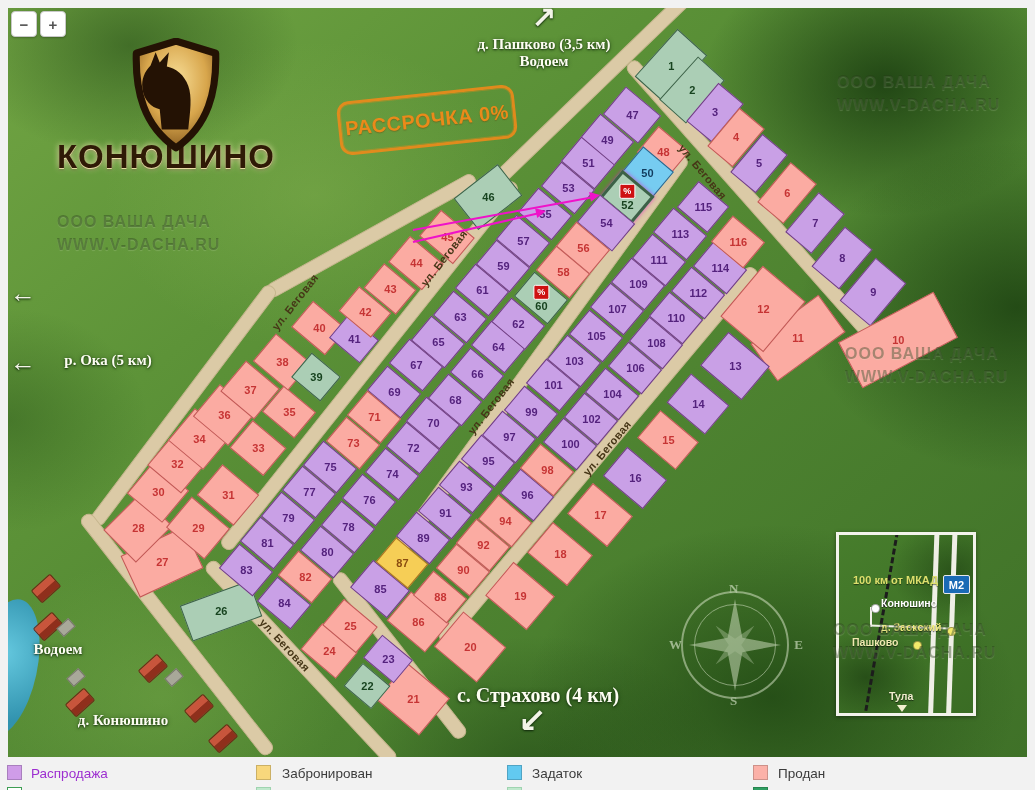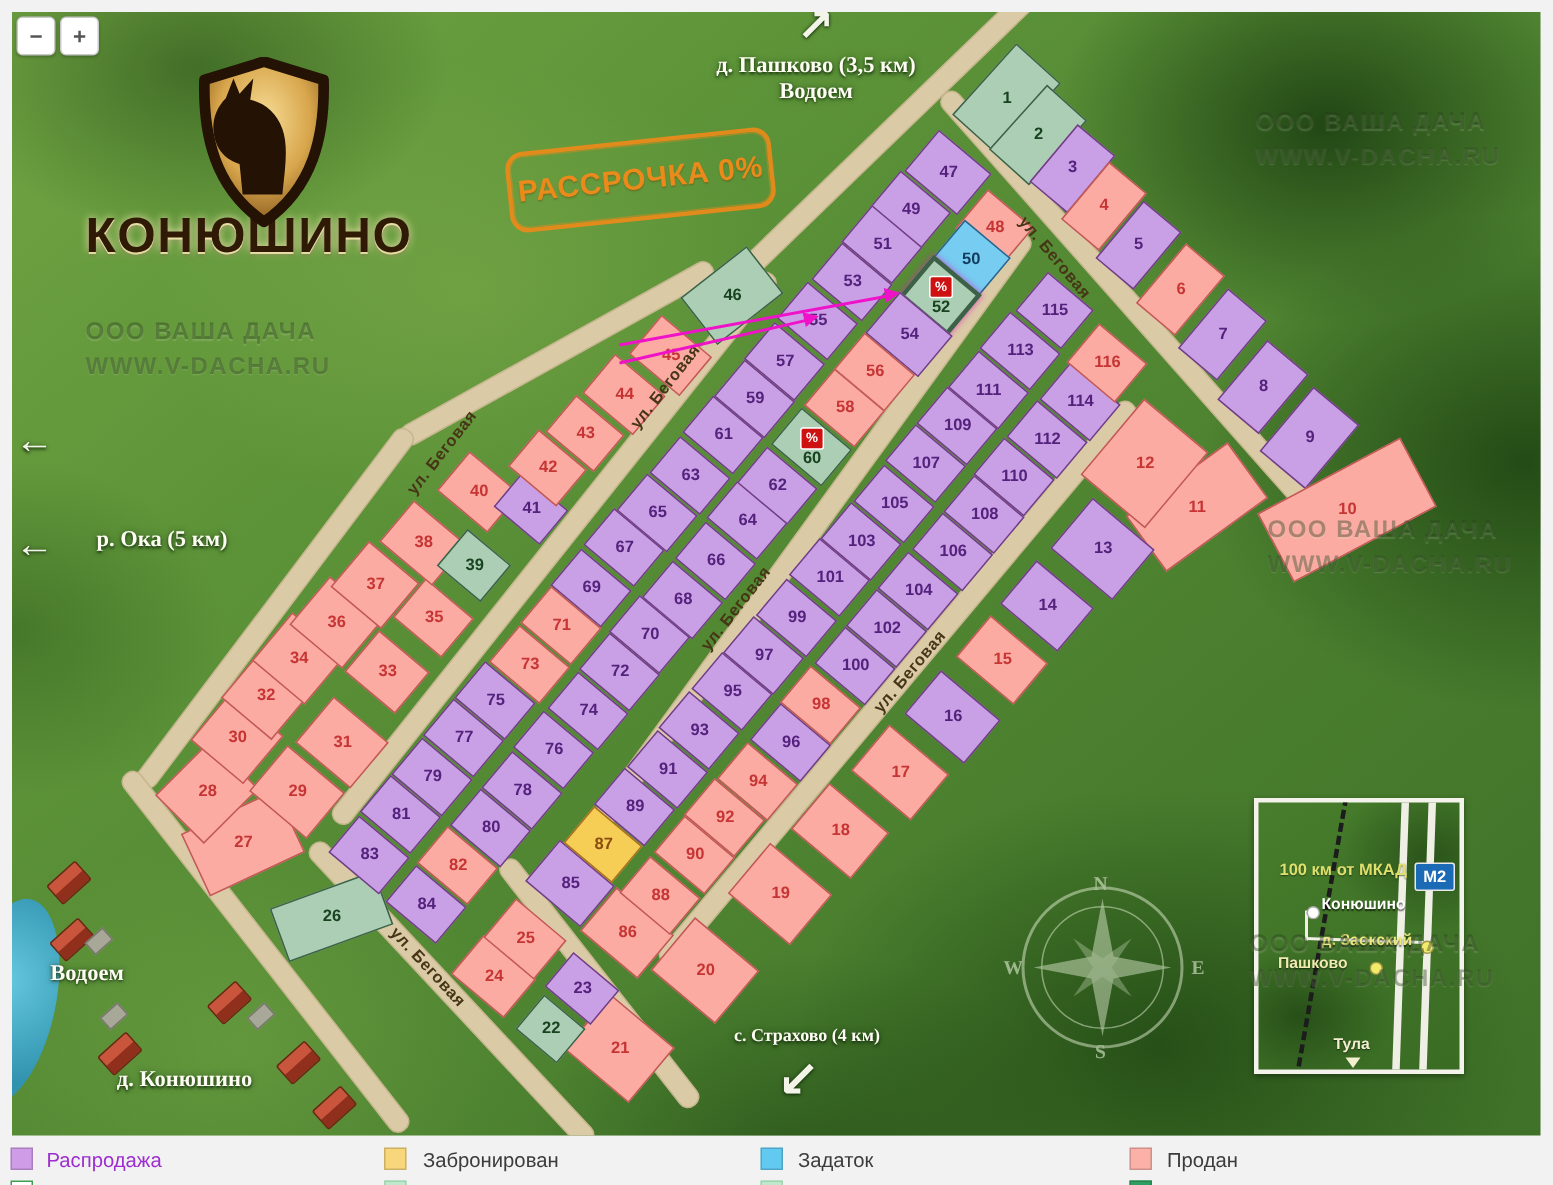--- a/index.html
+++ b/index.html
@@ -764,21 +764,21 @@
     <div class="lm" style="left: 100px; top: 344px; transform: translateX(-50%); font-size: 15px;">
       <div>р. Ока (5 км)</div>
     </div>
     <div class="lm-arrow" style="left: 2px; top: 339px; font-size: 26px;">←</div>
     <div class="lm" style="left: 50px; top: 633px; transform: translateX(-50%); font-size: 15px;">
       <div>Водоем</div>
     </div>
     <div class="lm" style="left: 115px; top: 704px; transform: translateX(-50%); font-size: 15px;">
       <div>д. Конюшино</div>
     </div>
-    <div class="lm" style="left: 530px; top: 676px; transform: translateX(-50%); font-size: 12px; text-align: center;">
+    <div class="lm" style="left: 530px; top: 676px; transform: translateX(-50%); font-size: 20px; text-align: center;">
       <div>с. Страхово (4 км)</div>
     </div>
     <div class="lm-arrow" style="left: 510px; top: 692px; font-size: 34px;">↙</div>
     <div class="wm" style="left: 49px; top: 202px;">
       <div>ООО ВАША ДАЧА</div>
       <div>WWW.V-DACHA.RU</div>
     </div>
     <div class="wm" style="left: 829px; top: 62px;">
       <div>ООО ВАША ДАЧА</div>
       <div>WWW.V-DACHA.RU</div>

